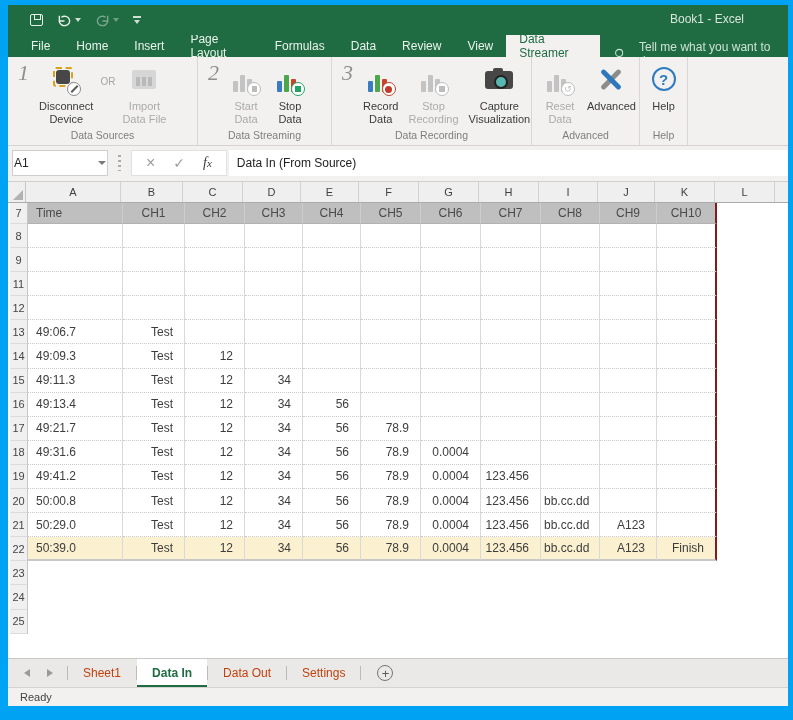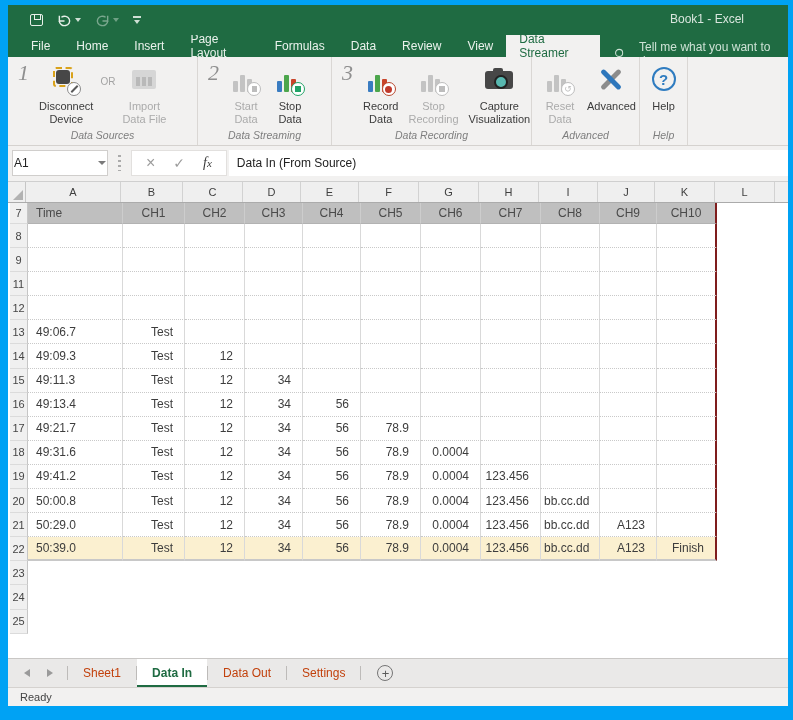--- a/index.html
+++ b/index.html
@@ -25,21 +25,21 @@
   
   .tabrow { height:22px; background:#1F6B42; display:flex; align-items:stretch; flex:none; padding-left:10px; }
   .rtab { color:#EAF2EC; font-size:12px; padding:0 13px; display:flex; align-items:center; cursor:default; }
   .rtab.active { background:#F2F1F0; color:#1F6B42; }
   .tellme { display:flex; align-items:center; gap:15px; color:#CDE2D5; font-size:12px; padding:0 14px;margin-top:16px; }
 
   
   .ribbon { height:89px; background:#F2F1F0; border-bottom:1px solid #D5D2CF; display:flex; flex:none; }
   .rgroup { display:flex; flex-direction:column; border-right:1px solid #DAD7D4; }
   .rgroup-content { flex:1; display:flex; align-items:flex-start; padding:5px 6px 0 6px; }
-  .rgroup-label { text-align:center; font-size:10.5px; color:#7E7E7E; padding-bottom:4px;font-style:italic; }
+  .rgroup-label { text-align:center; font-size:10.5px; color:#7E7E7E; padding-bottom:4px; }
   .gnum { font-family:"Liberation Serif", serif; font-style:italic; font-size:22px; color:#8F8F8F; margin:0 5px 0 4px; line-height:1; }
   .rbtn { display:flex; flex-direction:column; align-items:center; padding:1px 5px; }
   .rbtn .lbl { font-size:11px; line-height:13px; color:#3B3B3B; text-align:center; white-space:nowrap; }
   .rbtn.disabled .lbl { color:#ABABAB; }
   .or { font-size:10px; color:#A3A3A3; margin:14px 2px 0 2px; }
 
   .icon { width:34px; height:34px; position:relative; margin-bottom:3px; flex:none; }
   .bars b { position:absolute; bottom:5px; width:5px; border-radius:1px; }
   .bars .b1 { left:4px;  height:11px; background:#3A7CC1; }
   .bars .b2 { left:11px; height:17px; background:#4CA64C; }

